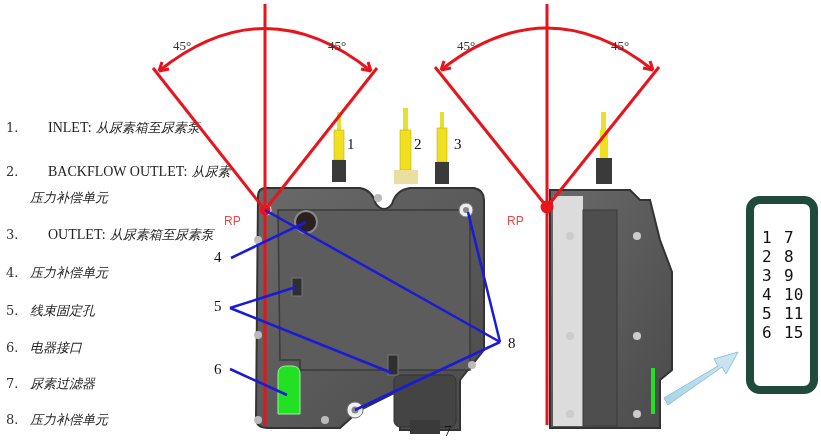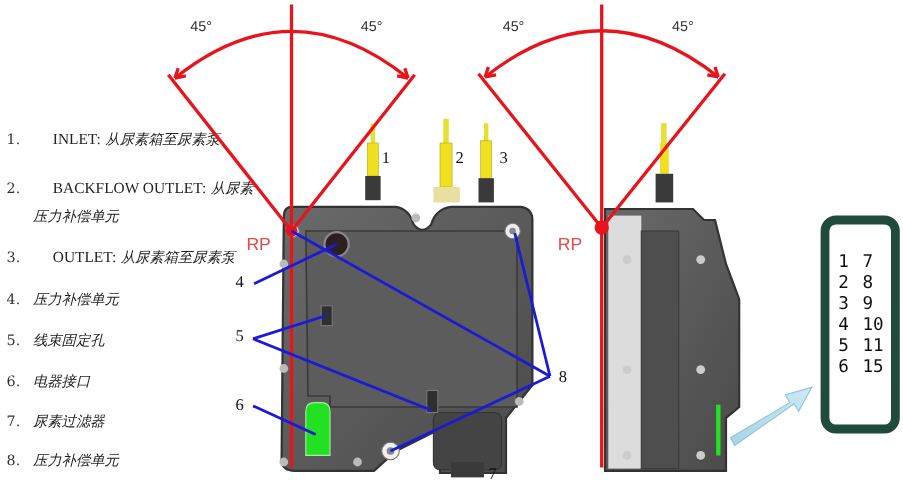--- a/index.html
+++ b/index.html
@@ -3,22 +3,22 @@
 <meta charset="utf-8">
 <style>
   html,body{margin:0;padding:0;background:#ffffff;}
   body{width:821px;height:445px;position:relative;overflow:hidden;font-family:"DejaVu Serif",serif;}
   #stage{position:absolute;left:0;top:0;width:821px;height:445px;}
   .legend{position:absolute;left:6px;top:118px;width:230px;font-size:13px;color:#222;}
   .legend .item{position:absolute;left:0;line-height:20px;white-space:nowrap;}
   .legend .num{display:inline-block;width:24px;color:#333;font-family:"DejaVu Serif",serif;}
   .legend .bold{font-weight:normal;font-family:"Liberation Serif",serif;font-size:14px;margin-left:18px;}
   .legend .cn{font-family:"DejaVu Sans",sans-serif;font-size:13px;font-style:italic;}
-  .angle{position:absolute;font-family:Liberation Sans, sans-serif;font-size:13px;color:#333;}
-  .rp{position:absolute;font-family:"Liberation Sans",sans-serif;font-size:16px;color:#e84a4a;}
+  .angle{position:absolute;font-family:Liberation Serif, serif;font-size:13px;color:#333;margin-top:22px;}
+  .rp{position:absolute;font-family:"Liberation Sans",sans-serif;font-size:12px;color:#e84a4a;}
   .callout{position:absolute;font-family:"Liberation Serif",serif;font-size:15px;color:#111;}
   .pinbox{position:absolute;left:746px;top:196px;width:56px;height:182px;border:8px solid #1f4a3c;border-radius:14px;background:#fff;}
   .pinbox .col{position:absolute;top:24px;font-family:"DejaVu Sans Mono",monospace;font-size:16px;line-height:19px;color:#111;}
 </style>
 </head>
 <body>
 
 <div id="stage">
 
   <div class="legend">

